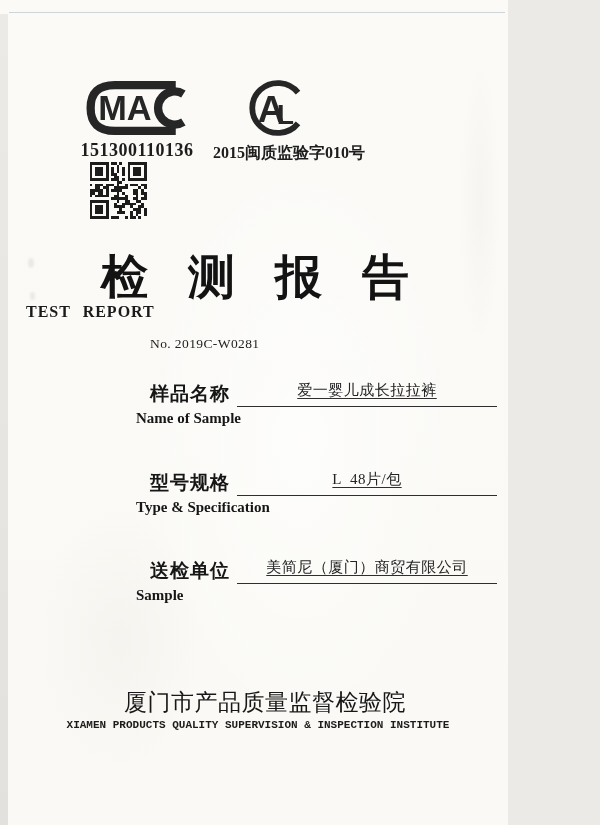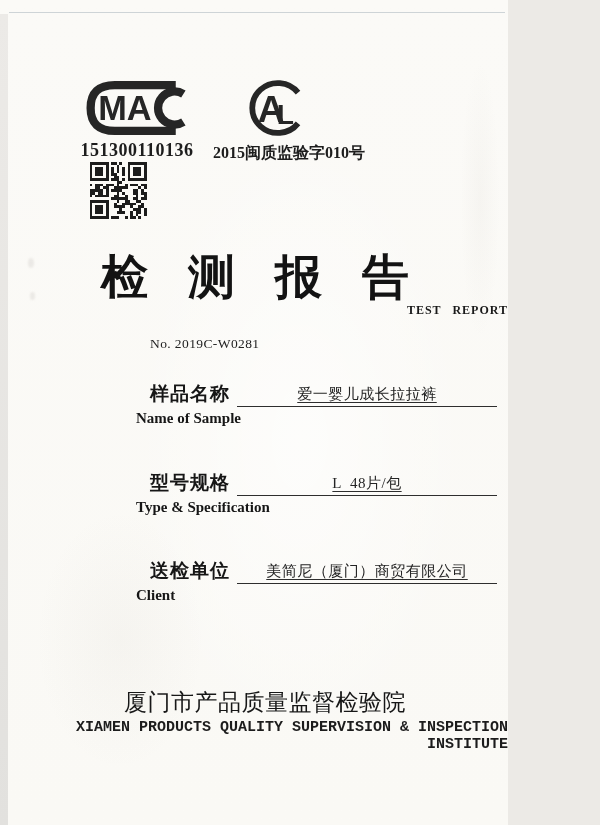--- a/index.html
+++ b/index.html
@@ -21,47 +21,47 @@
   .cma-number{position:absolute;left:80px;top:140px;width:114px;text-align:center;
     font-weight:700;font-size:18px;letter-spacing:.5px;color:#1d1d1d;}
   .cal-logo{position:absolute;left:243px;top:76px;width:64px;height:64px;}
   .cal-license{position:absolute;left:213px;top:143px;width:150px;
     font-weight:700;font-size:16px;color:#1d1d1d;white-space:nowrap;}
   .qr{position:absolute;left:88px;top:162px;width:60px;height:57px;}
 
   
   .title-cn{position:absolute;left:2px;right:0;top:246px;text-align:center;
     font-size:47px;font-weight:700;letter-spacing:40px;padding-left:40px;color:#131313;}
-  .title-en{position:absolute;left:26px;right:0;top:303px;text-align:right;
-    font-size:12px;font-weight:700;letter-spacing:1px;word-spacing:7px;color:#1a1a1a;}
+  .title-en{position:absolute;left:26px;right:0;top:303px;text-align:left;
+    font-size:16px;font-weight:700;letter-spacing:1px;word-spacing:7px;color:#1a1a1a;}
   .report-no{position:absolute;left:150px;top:336px;font-size:13.5px;letter-spacing:.4px;color:#222;}
 
   
   .field-row{position:absolute;left:136px;width:361px;}
   .row-1{top:381px;} .row-2{top:470px;} .row-3{top:558px;}
-  .row-main{display:flex;align-items:flex-end;}
+  .row-main{display:flex;}
   .label-cn{font-weight:700;font-size:19px;letter-spacing:1px;white-space:nowrap;
     margin-left:14px;padding-right:7px;color:#161616;}
   .rule{flex:1;border-bottom:1.5px solid #2e2e2e;text-align:center;padding-bottom:2px;}
   .field-value{font-size:15px;letter-spacing:.5px;white-space:pre;color:#242424;
     text-decoration:underline;text-decoration-color:#2e2e2e;text-underline-offset:3px;text-decoration-thickness:1px;}
   .label-en{font-weight:700;font-size:15px;margin-top:3px;color:#161616;}
 
   
   .stamp-circle{position:absolute;left:566px;top:392px;width:97px;height:97px;border-radius:50%;
     border:3px solid rgba(196,62,56,0.5);}
   .stamp-text{position:absolute;left:572px;top:413px;height:52px;
     writing-mode:vertical-rl;transform:rotate(16deg);
     font-size:10px;font-weight:700;letter-spacing:2px;color:rgba(190,58,52,0.7);}
 
   
   .issuer-cn{position:absolute;left:22px;right:0;top:687px;text-align:center;
     font-size:23px;font-weight:400;letter-spacing:.5px;color:#171717;}
-  .issuer-en{position:absolute;left:8px;right:0;top:719px;text-align:right;
-    font-family:"Liberation Mono", monospace;font-size:15px;font-weight:700;color:#1c1c1c;}
+  .issuer-en{position:absolute;left:8px;right:0;top:719px;text-align:center;
+    font-family:"Liberation Mono", monospace;font-size:11px;font-weight:700;color:#1c1c1c;}
 
   svg text{font-family:"Liberation Sans", sans-serif;}
 </style>
 </head>
 <body>
 
 <div id="page">
 
   <div class="edge-strip"></div>
   <div class="top-hairline"></div>
@@ -244,21 +244,21 @@
     <div class="label-en">Type &amp; Specification</div>
   </div>
 
   <div class="field-row row-3">
     <div class="row-main">
       <span class="label-cn">送检单位</span>
       <span class="rule">
         <span class="field-value">美简尼（厦门）商贸有限公司</span>
       </span>
     </div>
-    <div class="label-en">Client</div>
+    <div class="label-en">Sample</div>
   </div>
 
   <div class="stamp-circle"></div>
   <div class="stamp-text">厦门市</div>
 
   <div class="issuer-cn">厦门市产品质量监督检验院</div>
   <div class="issuer-en">XIAMEN PRODUCTS QUALITY SUPERVISION &amp; INSPECTION INSTITUTE</div>
 
 </div>
 

